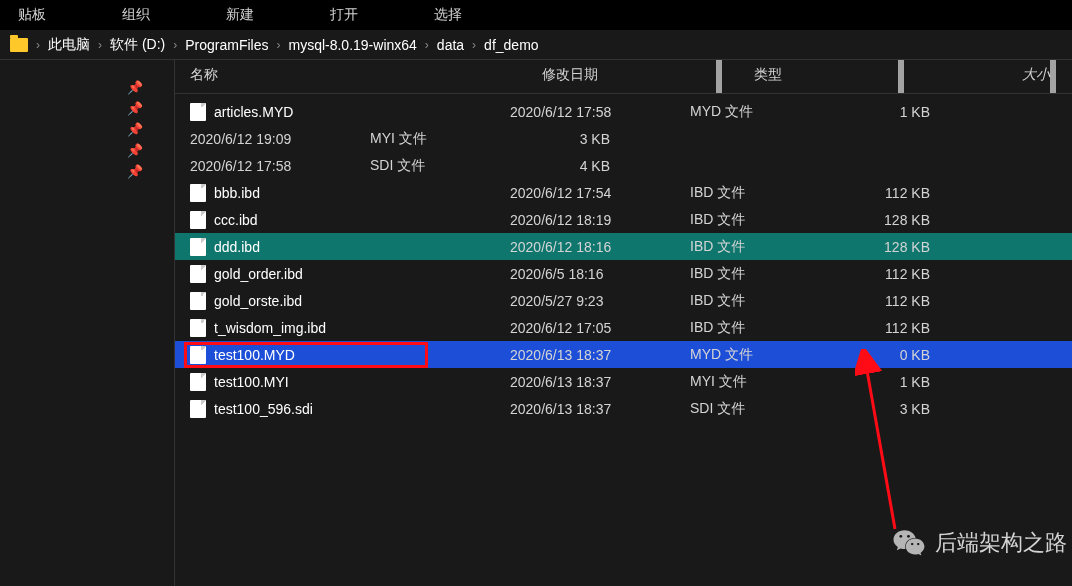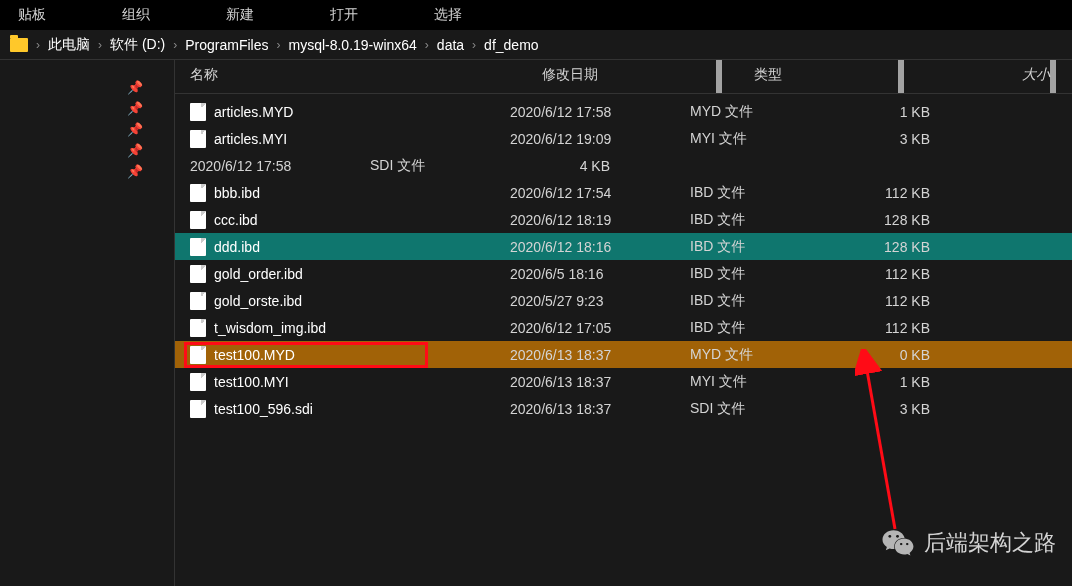--- a/index.html
+++ b/index.html
@@ -122,21 +122,21 @@
       display: flex;
       align-items: center;
       height: 27px;
       padding-left: 15px;
       position: relative;
     }
     .file-row.selected {
       background: #0f766e;
     }
     .file-row.hovered {
-      background: #a16207;
+      background: #1d4ed8;
     }
     .cell-name {
       width: 320px;
       display: flex;
       align-items: center;
       gap: 8px;
       color: #fff;
     }
     .cell-date { width: 180px; color: #d4d4d4; }
     .cell-type { width: 150px; color: #d4d4d4; }
@@ -167,21 +167,21 @@
     
     
     .red-arrow {
       position: absolute;
       pointer-events: none;
     }
     
     
     .watermark {
       position: absolute;
-      right: 16px;
+      right: 5px;
       bottom: 25px;
       display: flex;
       align-items: center;
       gap: 8px;
       color: #d4d4d4;
       font-size: 22px;
       font-weight: 500;
     }
     .wm-icon {
       width: 36px;
@@ -242,24 +242,20 @@
         <div class="file-row">
           <div class="cell-name">
             <span class="file-icon"></span>
             <span>articles.MYD</span>
           </div>
           <div class="cell-date">2020/6/12 17:58</div>
           <div class="cell-type">MYD 文件</div>
           <div class="cell-size">1 KB</div>
         </div>
         <div class="file-row">
-          <div class="cell-name">
-            <span class="file-icon"></span>
-            <span>articles.MYI</span>
-          </div>
           <div class="cell-date">2020/6/12 19:09</div>
           <div class="cell-type">MYI 文件</div>
           <div class="cell-size">3 KB</div>
         </div>
         <div class="file-row">
           <div class="cell-date">2020/6/12 17:58</div>
           <div class="cell-type">SDI 文件</div>
           <div class="cell-size">4 KB</div>
         </div>
         <div class="file-row">

